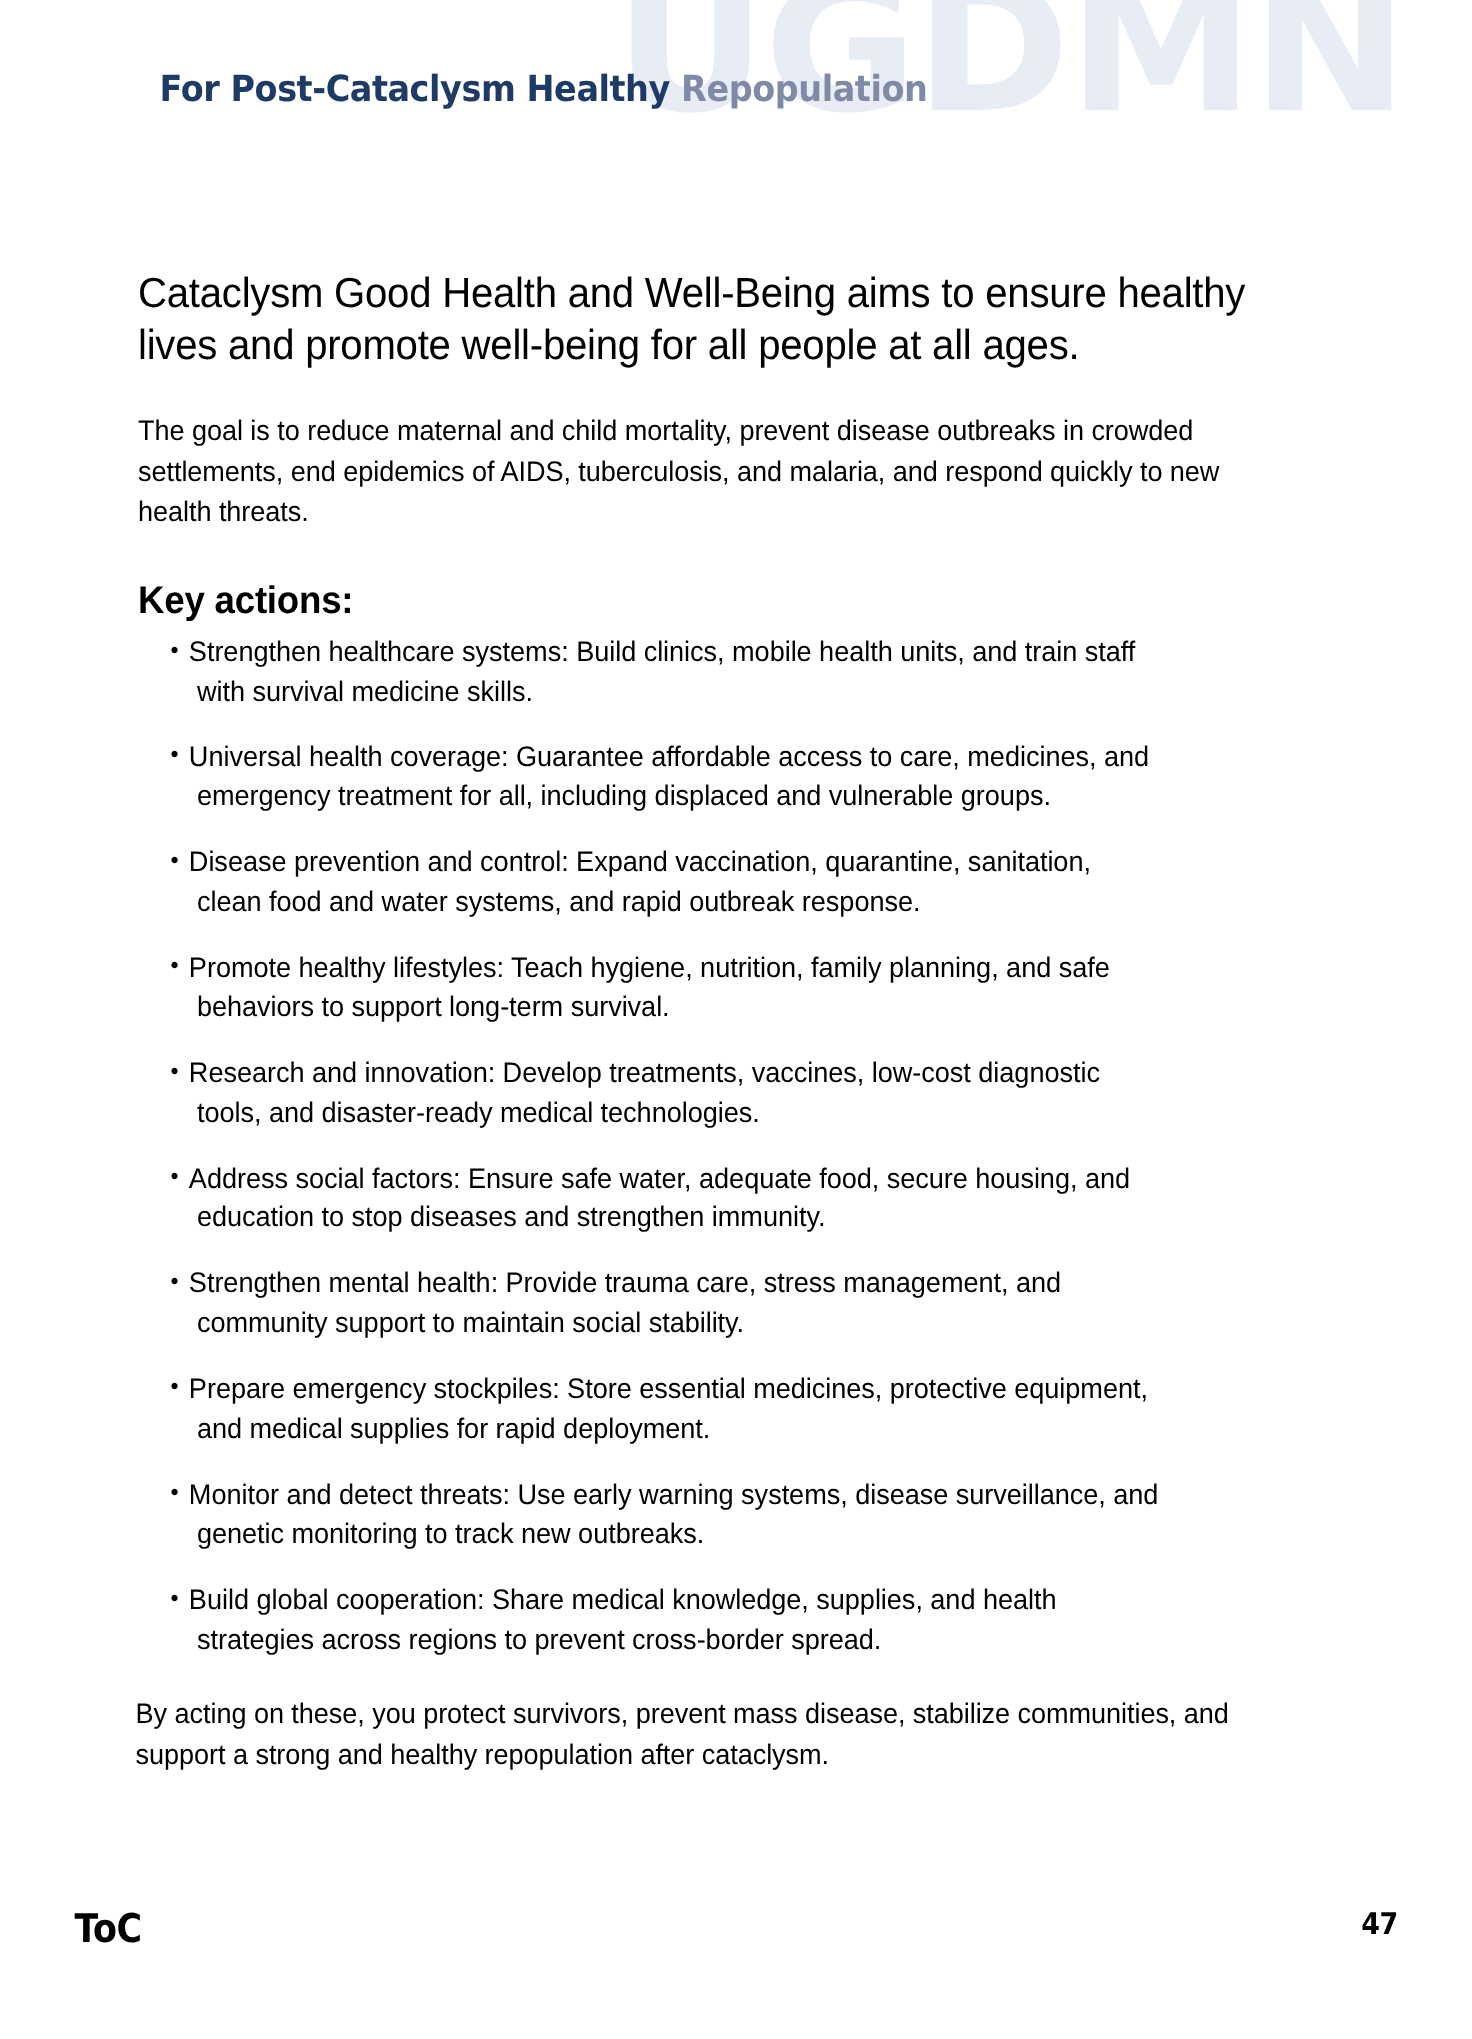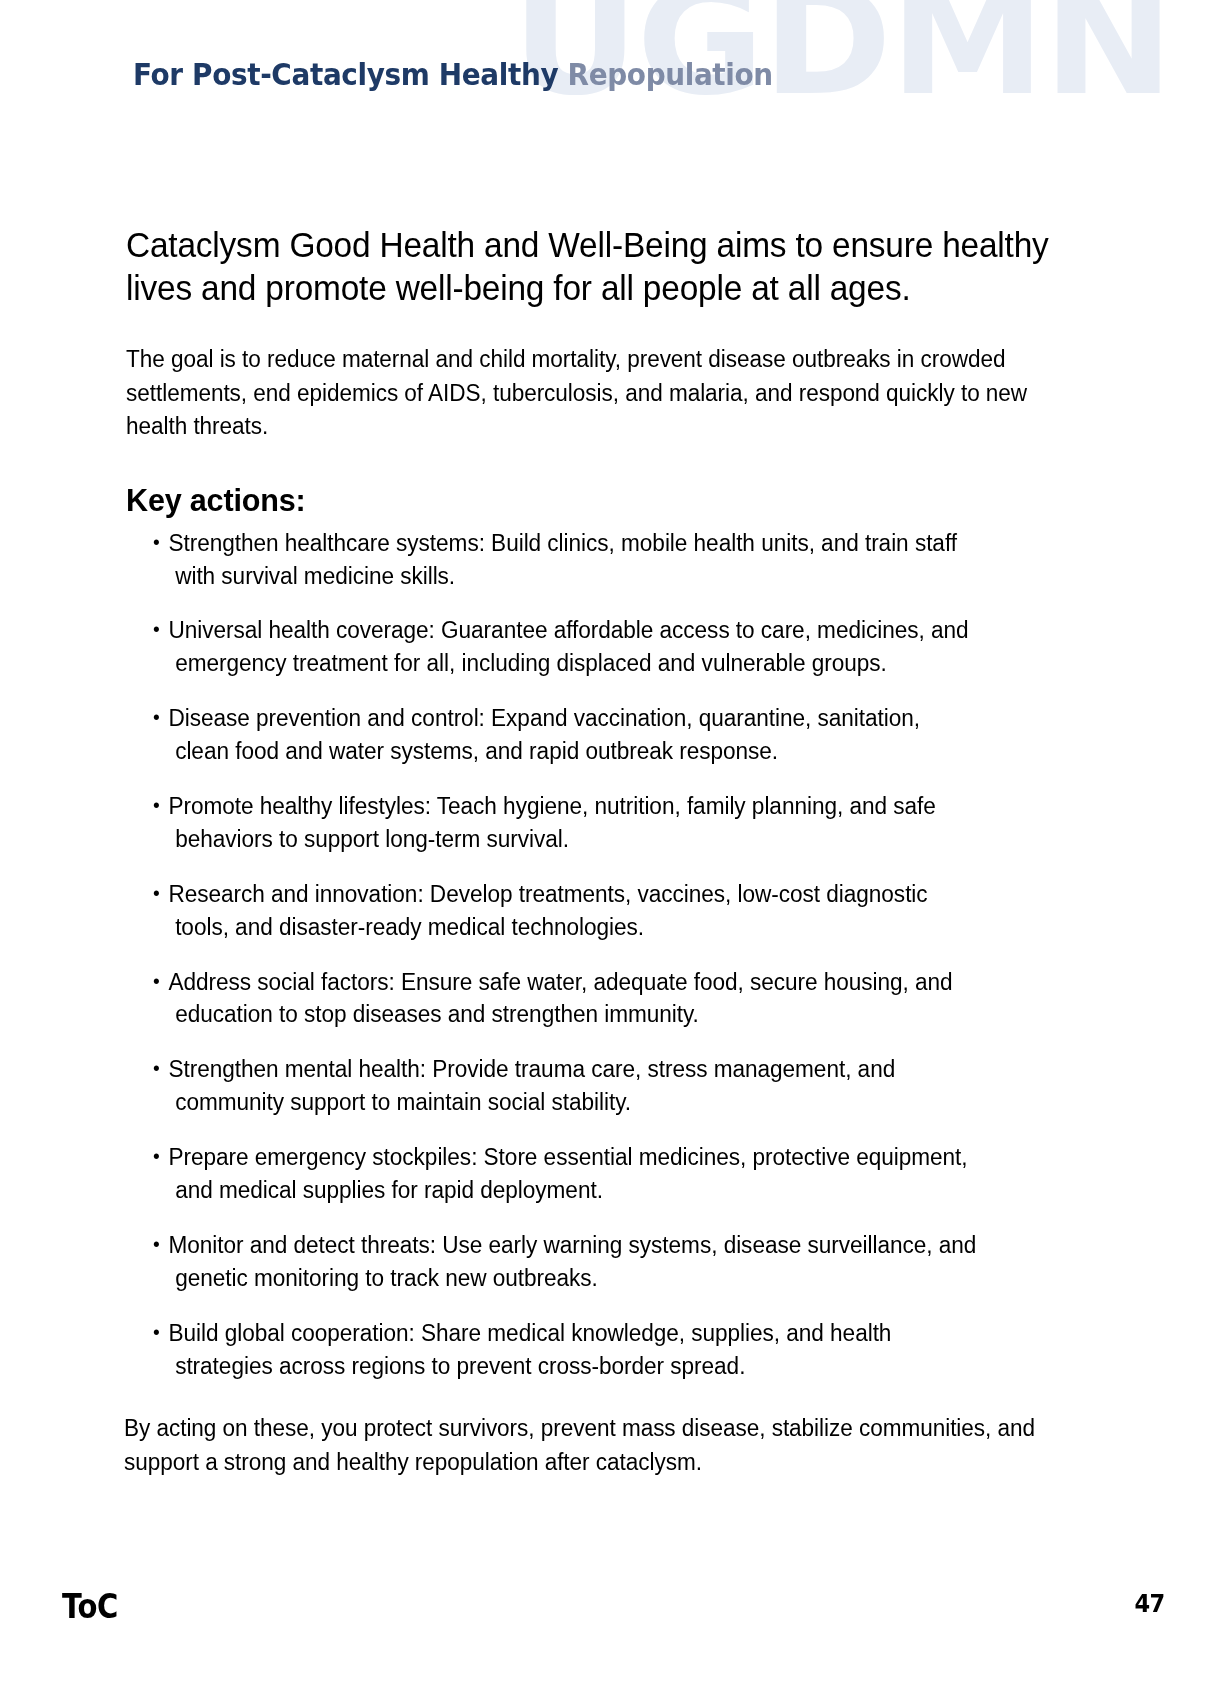--- a/index.html
+++ b/index.html
@@ -47,21 +47,21 @@
     transform: scaleX(0.93);
     transform-origin: left center;
   }
   #page-header .hdr-dark  { color: #1e3a66; }
   #page-header .hdr-light { color: #7f8ba6; }
 
   
   #content {
     position: absolute;
     top: 224px;
-    left: 126px;
+    left: 115px;
     width: 945px;
   }
 
   .lead {
     font-size: 35px;
     line-height: 1.22;
     letter-spacing: -0.2px;
     margin: 0 0 34px 0;
     transform: scaleX(0.955);
     transform-origin: left top;

